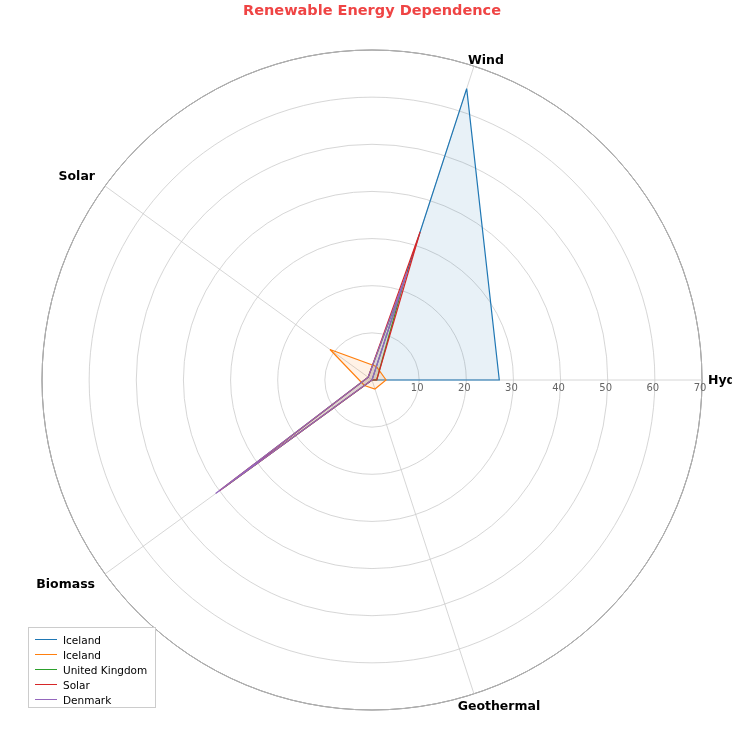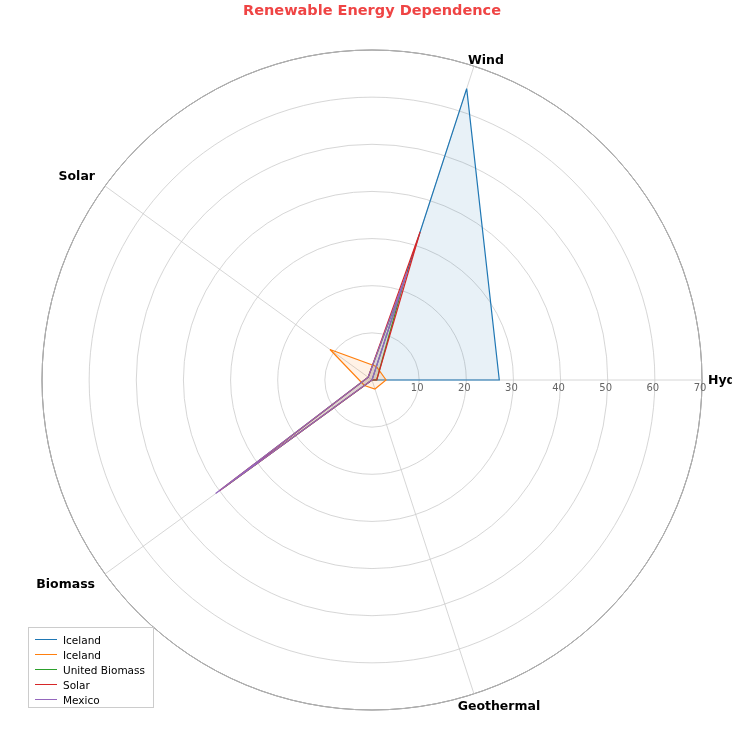--- a/index.html
+++ b/index.html
@@ -95,23 +95,23 @@
     <div class="legend-row">
       <span class="legend-swatch" style="border-top-color: rgb(31, 119, 180);"></span>
       <span>Iceland</span>
     </div>
     <div class="legend-row">
       <span class="legend-swatch" style="border-top-color: rgb(255, 127, 14);"></span>
       <span>Iceland</span>
     </div>
     <div class="legend-row">
       <span class="legend-swatch" style="border-top-color: rgb(44, 160, 44);"></span>
-      <span>United Biomass</span>
+      <span>United Kingdom</span>
     </div>
     <div class="legend-row">
       <span class="legend-swatch" style="border-top-color: rgb(214, 39, 40);"></span>
       <span>Solar</span>
     </div>
     <div class="legend-row">
       <span class="legend-swatch" style="border-top-color: rgb(148, 103, 189);"></span>
-      <span>Mexico</span>
+      <span>Denmark</span>
     </div>
   </div>
 
 </body></html>

